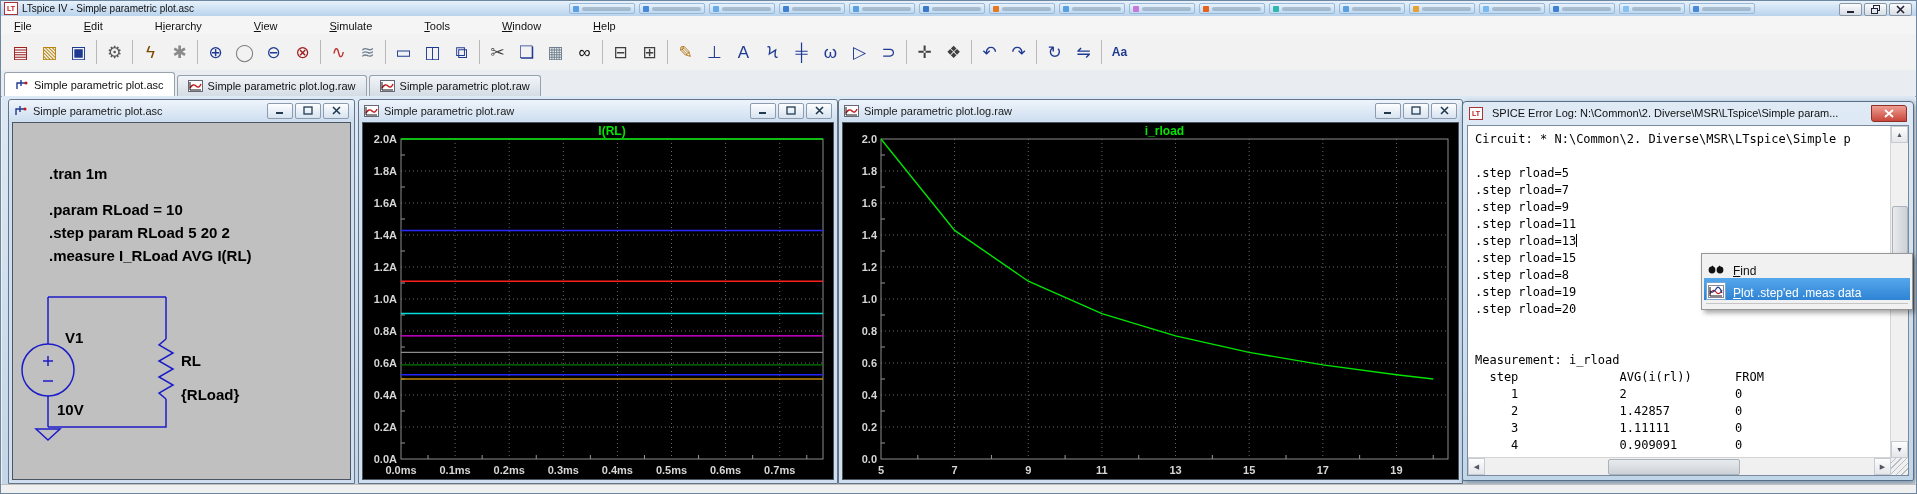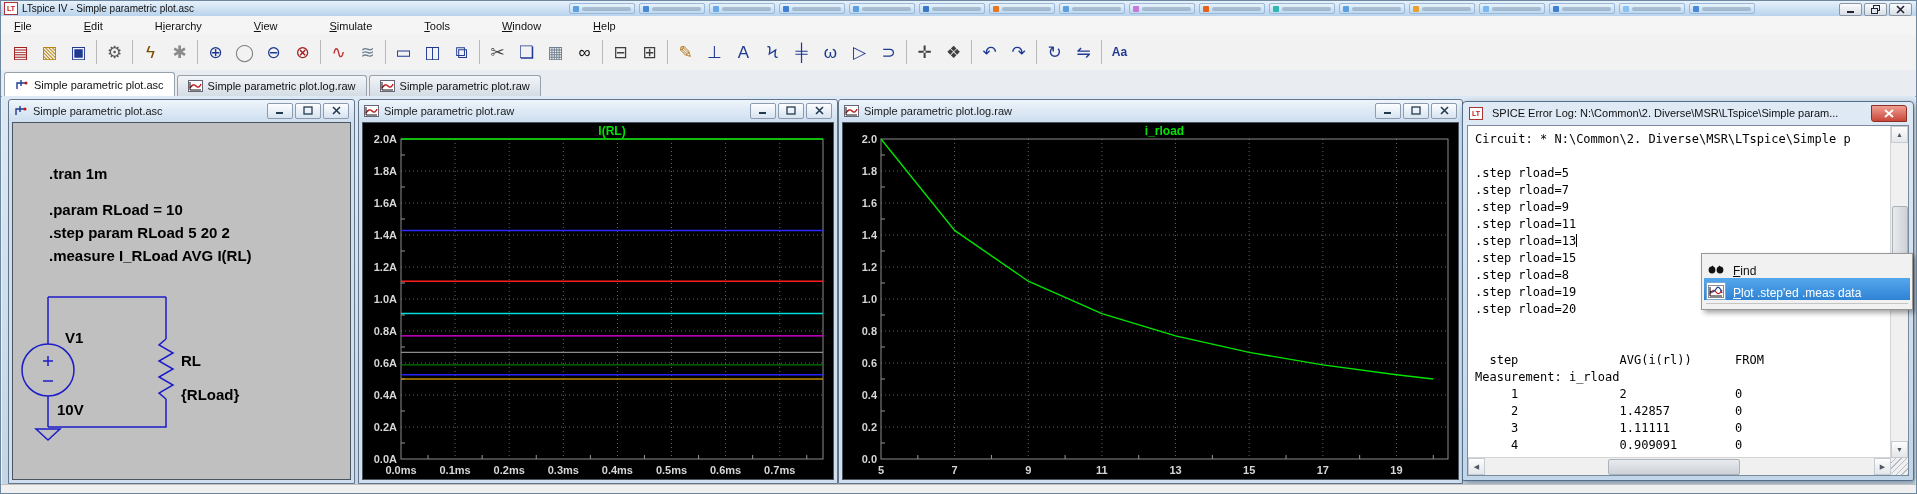--- a/index.html
+++ b/index.html
@@ -525,22 +525,22 @@
             <div class="logline">.step rload=7</div>
             <div class="logline">.step rload=9</div>
             <div class="logline">.step rload=11</div>
             <div class="logline">.step rload=13<span class="caret"></span></div>
             <div class="logline">.step rload=15</div>
             <div class="logline">.step rload=8</div>
             <div class="logline">.step rload=19</div>
             <div class="logline">.step rload=20</div>
             <div class="logline"></div>
             <div class="logline"></div>
+            <div class="logline">Measurement: i_rload</div>
             <div class="logline">  step              AVG(i(rl))      FROM</div>
-            <div class="logline">Measurement: i_rload</div>
             <div class="logline">     1              2               0</div>
             <div class="logline">     2              1.42857         0</div>
             <div class="logline">     3              1.11111         0</div>
             <div class="logline">     4              0.909091        0</div>
           </div>
         <div class="vsb">
           <div class="sbarrow" style="top:0;left:0;">▲</div>
           <div class="sbthumb" style="top:80px;left:1px;width:14px;height:72px;"></div>
           <div class="sbarrow" style="bottom:0;left:0;">▼</div>
         </div>

